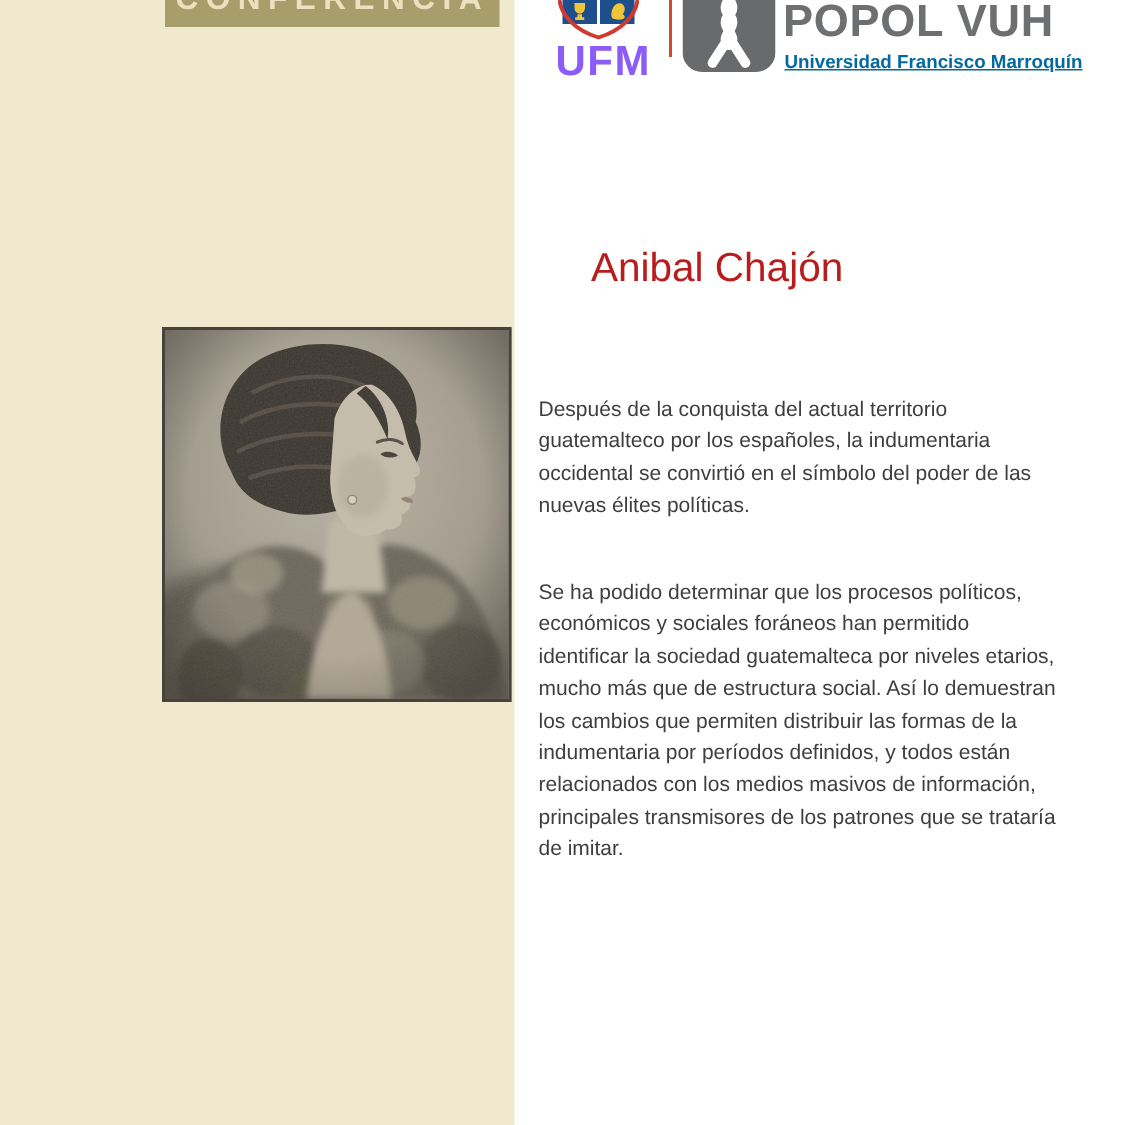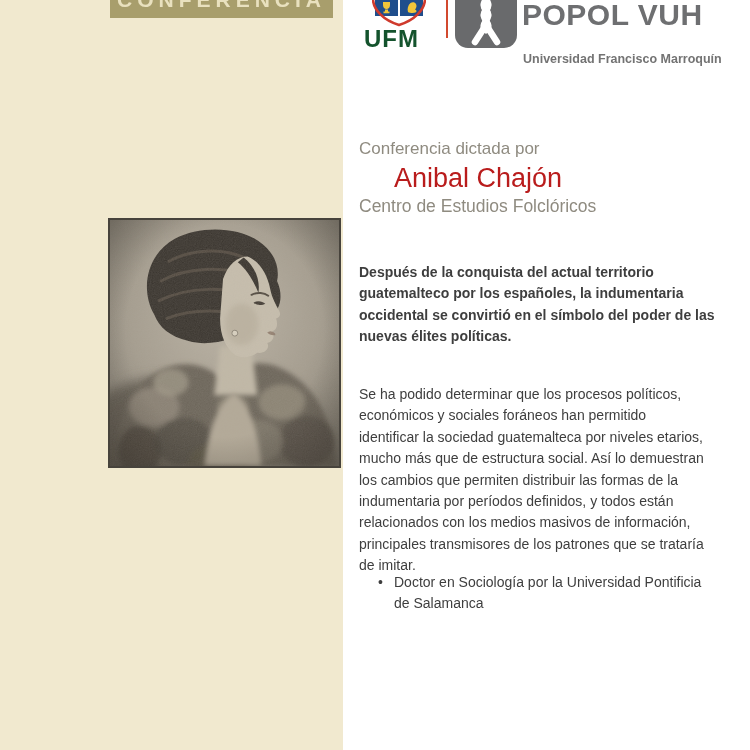--- a/index.html
+++ b/index.html
@@ -17,34 +17,34 @@
   #banner span{
     display:inline-block;position:relative;top:-11px;
     font-size:21px;font-weight:bold;letter-spacing:5px;color:#e9e1bf;line-height:21px;
   }
 
   #photo-frame{left:108px;top:218px;width:233px;height:250px;border:2px solid #47433c;box-sizing:border-box;background:#8d877b;}
   #photo-frame svg{display:block;width:100%;height:100%;}
 
   
   #ufm-crest{left:372px;top:0;width:54px;height:27px;}
-  #ufm-wordmark{left:364px;top:25px;width:70px;text-align:left;
-    font-size:24px;font-weight:bold;color:#14532d;letter-spacing:1px;}
+  #ufm-wordmark{left:364px;top:25px;width:70px;text-align:right;
+    font-size:28px;font-weight:bold;color:#8b5cf6;letter-spacing:1px;}
   #logo-divider{left:446px;top:0;width:2px;height:38px;background:#d2492f;}
   #pv-mark{left:455px;top:-16px;width:62px;height:64px;}
   #pv-title{left:522px;top:-2px;width:220px;font-size:30px;font-weight:bold;color:#6e6f71;letter-spacing:.5px;}
-  #pv-subtitle{left:523px;top:52px;width:220px;font-size:12.5px;font-weight:bold;color:#737373;}
+  #pv-subtitle{left:523px;top:34px;width:220px;font-size:12.5px;font-weight:bold;color:#0369a1;text-decoration:underline;}
 
   
   #intro-kicker{left:359px;top:139px;width:380px;font-size:17px;color:#8f8b80;}
   #intro-speaker{left:358px;top:163px;width:380px;font-size:27px;color:#b91c1c;margin-left:36px;}
   #intro-affiliation{left:359px;top:196px;width:380px;font-size:17.5px;color:#8f8b80;}
 
   .body-par{left:359px;width:386px;font-size:14px;line-height:21.4px;color:#3e3e3e;white-space:pre-line;}
-  #par-1{top:262px;font-weight:bold;}
+  #par-1{top:262px;}
   #par-2{top:384px;}
 
   #bullet-list{left:376px;top:572px;width:366px;list-style:none;margin:0;padding:0;}
   #bullet-list li{
     position:relative;padding-left:18px;margin-bottom:13px;
     font-size:14px;line-height:21.4px;color:#3e3e3e;white-space:pre-line;
   }
   #bullet-list li::before{
     content:"\2022";position:absolute;left:2px;top:0;color:#3e3e3e;font-size:14px;
   }
@@ -163,37 +163,33 @@
         <path d="M31,4 C23,12 39,18 31,26 C23,34 39,40 31,46"></path>
         <path d="M31,4 C39,12 23,18 31,26 C39,34 23,40 31,46"></path>
         <path d="M29,44 L20,58"></path>
         <path d="M33,44 L42,58"></path>
       </g>
     </svg>
   </div>
   <div id="pv-title" class="abs">POPOL VUH</div>
   <div id="pv-subtitle" class="abs">Universidad Francisco Marroquín</div>
 
-  <div id="intro-kicker" class="abs">Conferencia dictada por</div>
   <div id="intro-speaker" class="abs">Anibal Chajón</div>
-  <div id="intro-affiliation" class="abs">Centro de Estudios Folclóricos</div>
 
   <div id="par-1" class="abs body-par">Después de la conquista del actual territorio
 guatemalteco por los españoles, la indumentaria
 occidental se convirtió en el símbolo del poder de las
 nuevas élites políticas.</div>
   <div id="par-2" class="abs body-par">Se ha podido determinar que los procesos políticos,
 económicos y sociales foráneos han permitido
 identificar la sociedad guatemalteca por niveles etarios,
 mucho más que de estructura social. Así lo demuestran
 los cambios que permiten distribuir las formas de la
 indumentaria por períodos definidos, y todos están
 relacionados con los medios masivos de información,
 principales transmisores de los patrones que se trataría
 de imitar.</div>
 
   <ul id="bullet-list" class="abs">
-    <li class="gap-lg">Doctor en Sociología por la Universidad Pontificia
-de Salamanca</li>
 
   </ul>
 
 </div>
 
 </body></html>

